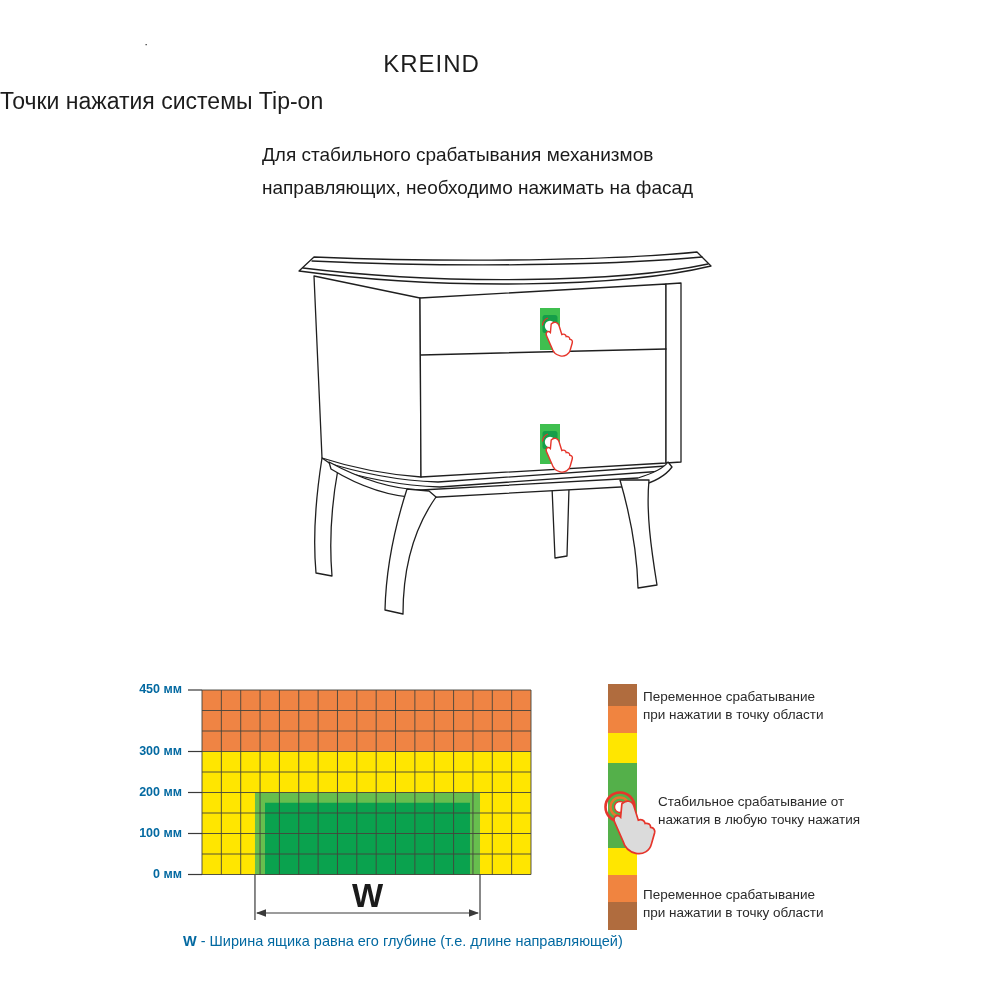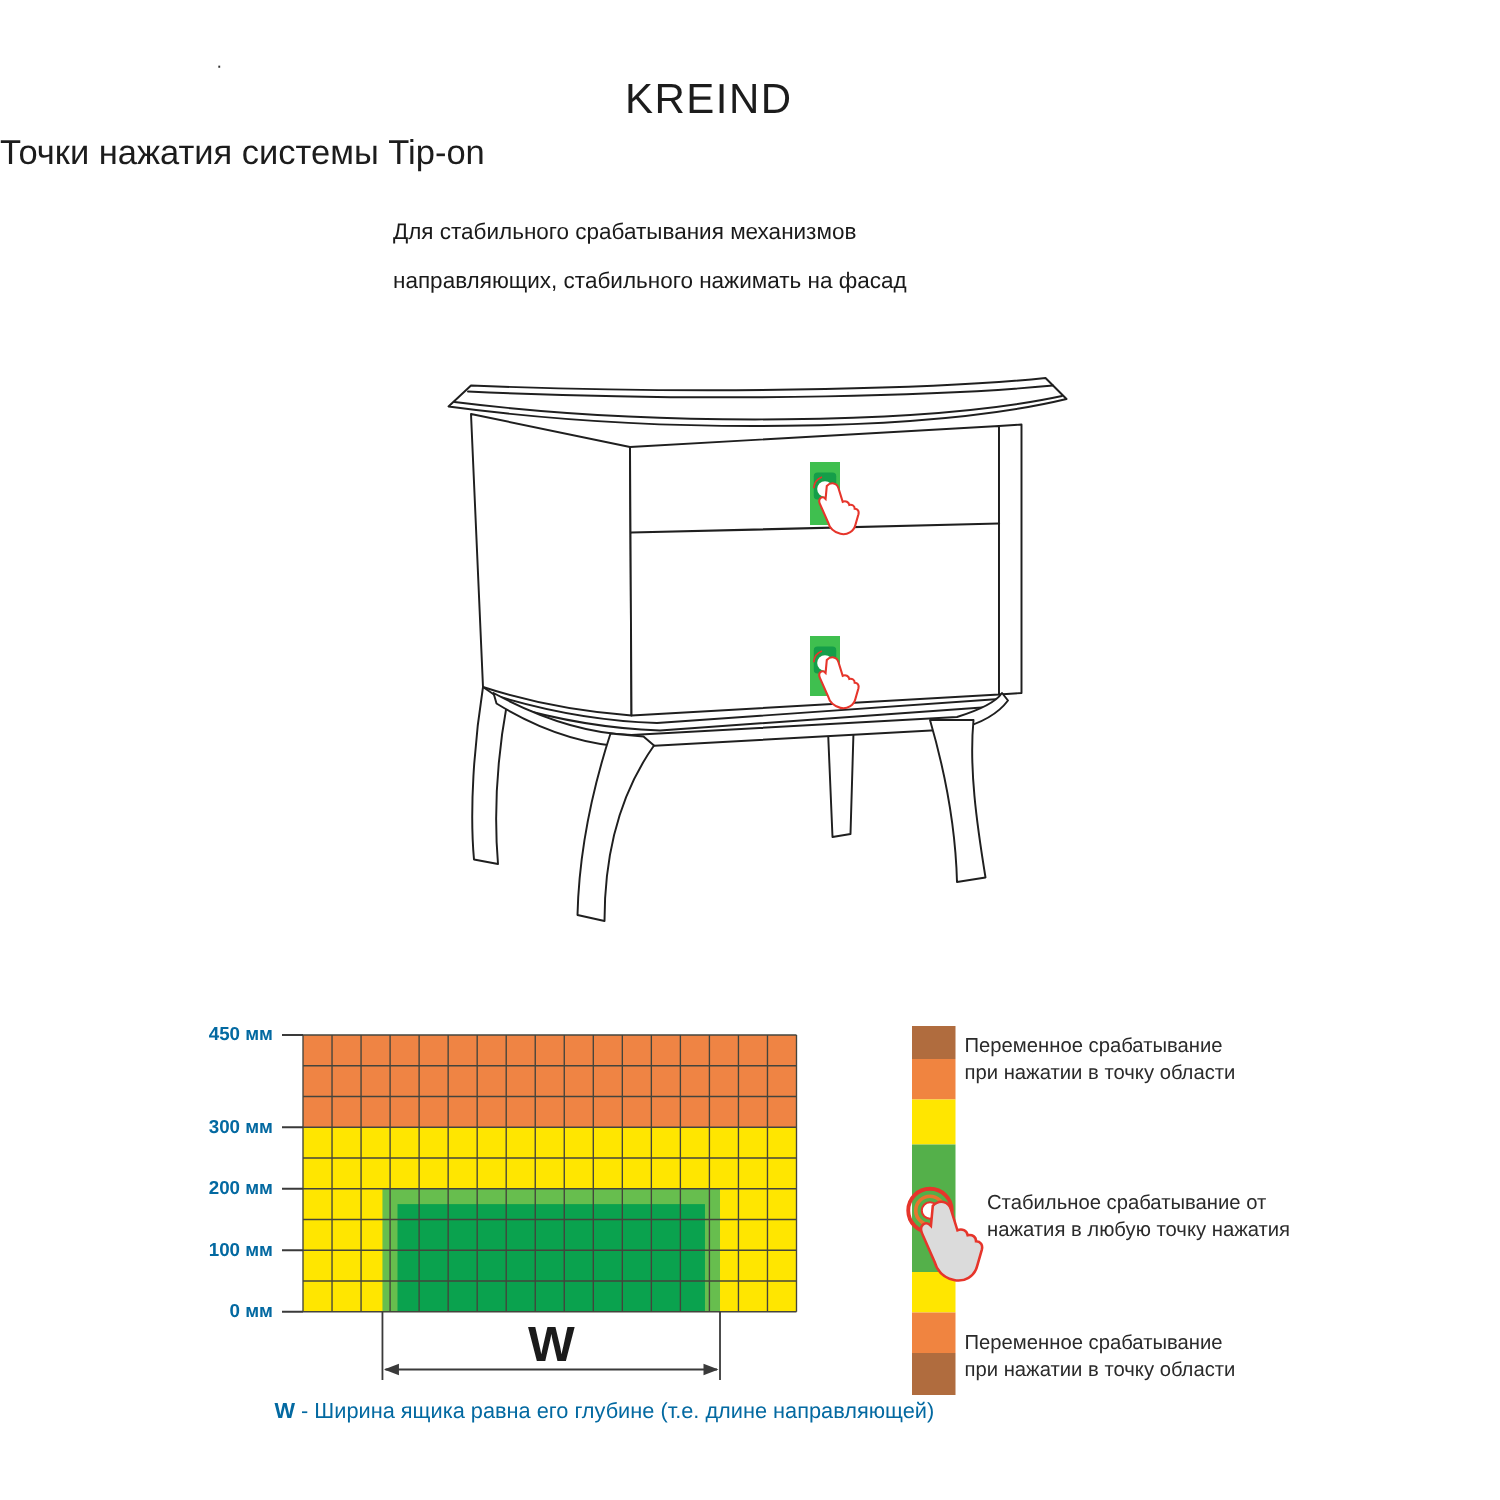--- a/index.html
+++ b/index.html
@@ -2,23 +2,23 @@
 <html><head>
 <meta charset="utf-8">
 <style>
   html,body{margin:0;padding:0;}
   body{
     width:1000px;height:1000px;position:relative;background:#ffffff;
     font-family:"Liberation Sans","DejaVu Sans",sans-serif;color:#151515;
     overflow:hidden;
   }
   .abs{position:absolute;}
-  #page-title{left:0;top:50px;width:863px;text-align:center;font-size:28px;letter-spacing:1px;color:#1c1c1c;padding-left:41px;}
+  #page-title{left:0;top:50px;width:863px;text-align:center;font-size:24px;letter-spacing:1px;color:#1c1c1c;}
   #page-subtitle{left:0;top:88px;width:1000px;font-size:23px;color:#1c1c1c;}
-  #description{left:262px;top:139px;font-size:15px;line-height:32.5px;color:#1a1a1a;}
+  #description{left:262px;top:139px;font-size:19px;line-height:32.5px;color:#1a1a1a;}
   #stray-dot{left:144px;top:36px;font-size:13px;color:#333;}
   #furniture-svg{left:240px;top:240px;}
   #zone-grid{left:150px;top:680px;}
   .tick-label{position:absolute;left:104px;width:78px;text-align:right;font-size:12.5px;font-weight:700;color:#0369a1;}
   #w-label{left:330px;top:877px;width:75px;text-align:center;font-size:33px;font-weight:700;color:#1b1b1b;}
   #footnote{left:183px;top:933px;font-size:14.5px;color:#0369a1;}
   #legend-bar{left:608px;top:684px;width:29px;display:flex;flex-direction:column;}
   #legend-icon{left:595px;top:778px;}
   .legend-text{font-size:13.5px;line-height:18px;color:#2a2a2a;}
   .legend-text span{display:block;}
@@ -28,21 +28,21 @@
 </style>
 </head>
 <body>
 
 <div class="abs" id="stray-dot">·</div>
 <div class="abs" id="page-title">KREIND</div>
 <div class="abs" id="page-subtitle">Точки нажатия системы Tip-on</div>
 
 <div class="abs" id="description">
   <div>Для стабильного срабатывания механизмов</div>
-  <div>направляющих, стабильного нажимать на фасад</div>
+  <div>направляющих, необходимо нажимать на фасад</div>
 </div>
 
 <svg class="abs" id="furniture-svg" width="560" height="390" viewBox="0 0 560 390">
   <defs>
     <path id="hand-shape" d="M1.2,-2 C4,-5 8,-4 9,-0.5 L11.8,8.5 C13.8,7.6 15.8,8.6 16.2,10.6 C18.2,10.2 19.8,11.2 19.8,13.2 C21.8,13.3 22.8,14.8 22.3,16.8 L20.3,23.8 C19.2,28.4 14.8,30.9 10.3,29.9 C5.9,28.9 3,26 1.9,21.9 L-3.4,9.9 C-4.9,6.5 -2,4.1 0.4,6.6 Z"></path>
   </defs>
   <g stroke="#1f1f1f" stroke-width="1.3" fill="none" stroke-linejoin="round" stroke-linecap="round">
 
     <path fill="#ffffff" d="M59,31 L74,17 C250,24 400,18 457,12 L471,26 C380,48 200,50 59,31 Z"></path>
     <path d="M63,28 C200,45 380,43 468,24"></path>

